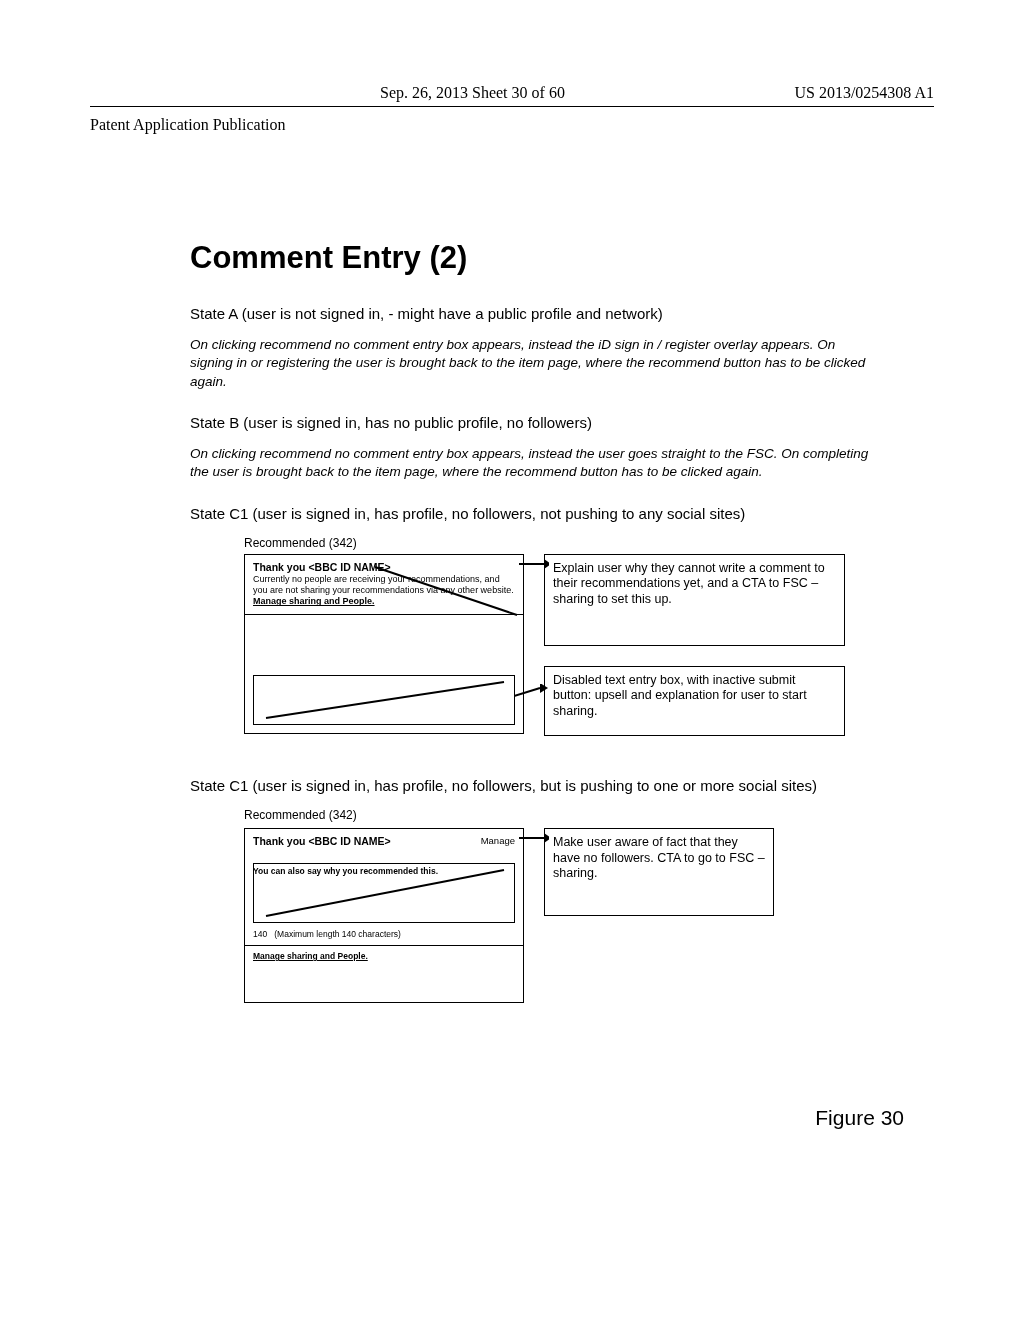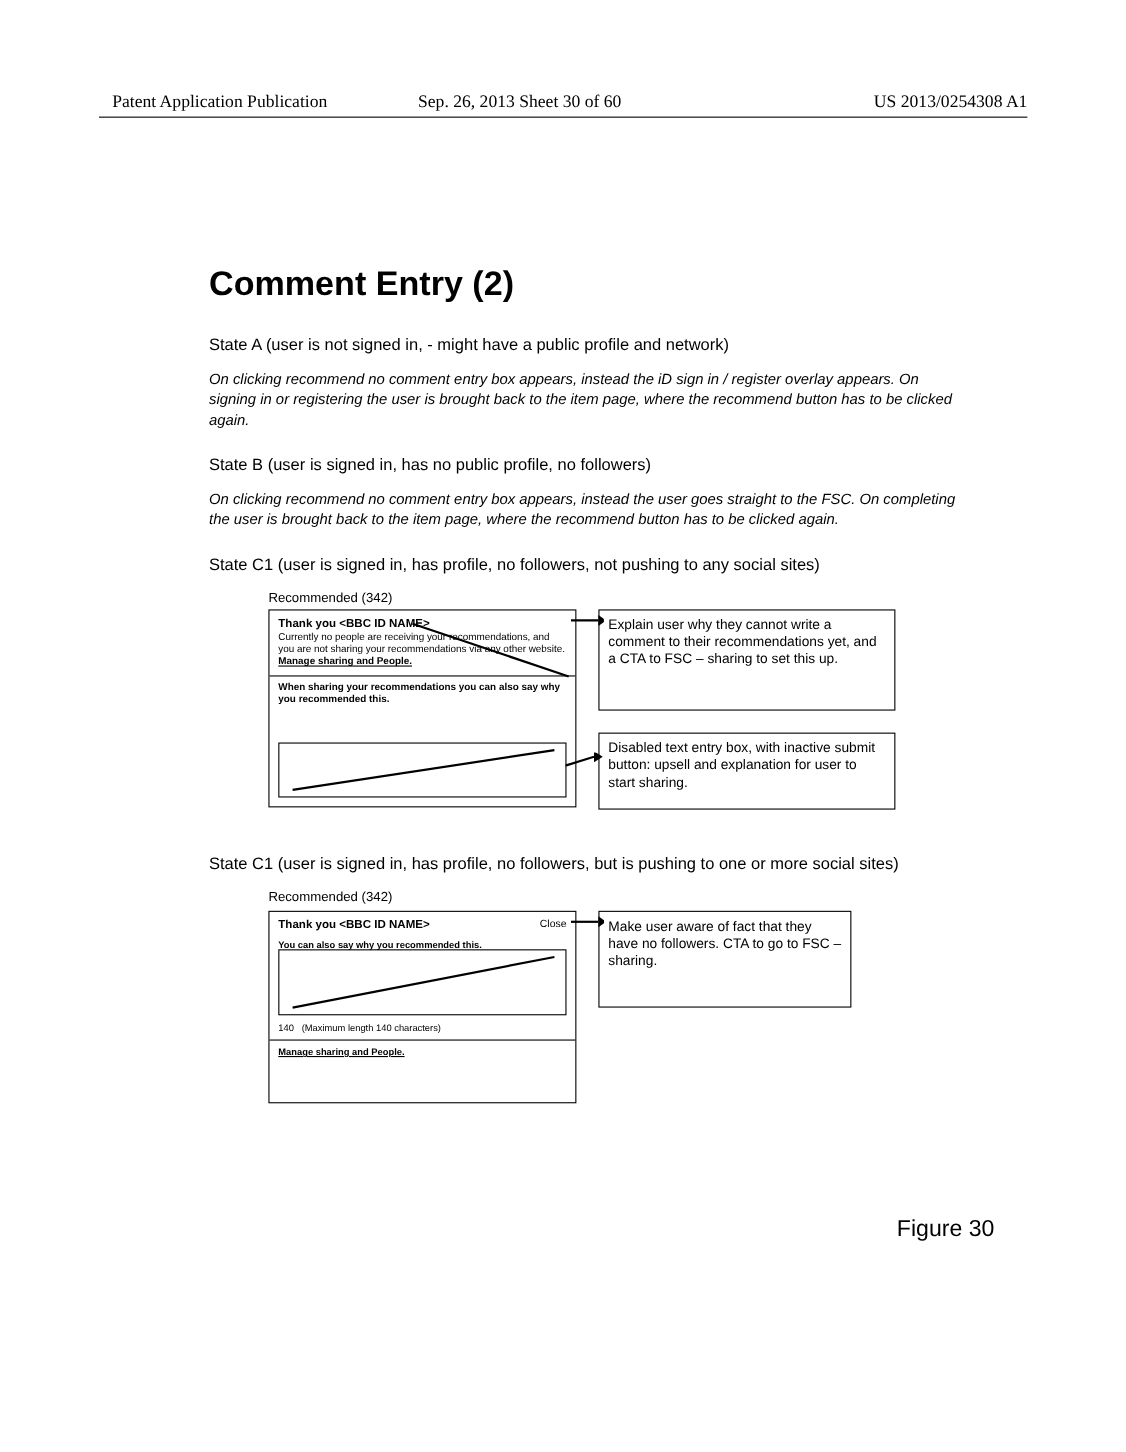--- a/index.html
+++ b/index.html
@@ -16,21 +16,21 @@
     box-sizing: border-box;
   }
   .header {
     position: absolute;
     top: 84px;
     left: 90px;
     right: 90px;
     font-family: "Times New Roman", Times, serif;
     font-size: 16px;
   }
-  .header-left { position:absolute; left:12px; }
+  .header-left { position:absolute; left:0;margin-top:32px; }
   .header-mid  { position:absolute; left:290px; }
   .header-right{ position:absolute; right:0; }
   .header .hr {
     position:absolute;
     top:22px; left:0; right:0;
     border-top:1.5px solid #000;
   }
 
   .content {
     position:absolute;
@@ -90,21 +90,21 @@
     font-weight: bold;
     line-height:1.25;
   }
   .box1 .textarea {
     position:absolute;
     left:8px; right:8px;
     top: 120px;
     height: 48px;
     border:1px solid #000;
   }
-  .callout { position:absolute; width: 270px;
+  .callout { position:absolute; width: 301px;
     border:1.2px solid #000;
     padding: 6px 8px;
     font-size: 12.5px;
     line-height:1.25;
     box-sizing:border-box;
   }
   .callout1a { left:300px; top:0; height:92px; }
   .callout1b { left:300px; top:112px; height:70px; }
 
   
@@ -122,21 +122,21 @@
     position:absolute; left:0; top:0;
     width: 280px; height: 175px;
     border: 1.2px solid #000;
     box-sizing:border-box;
     padding: 6px 8px 6px 8px;
     font-size: 9px;
     line-height:1.25;
   }
   .box2 .thank { font-size: 10.5px; font-weight: bold; }
   .box2 .close { position:absolute; right:8px; top:6px; font-size:9.5px; }
-  .box2 .subline { font-size:8.5px; font-weight:bold; margin-top:6px; }
+  .box2 .subline { font-size:8.5px; font-weight:bold; margin-top:18px; }
   .box2 .ta {
     position:absolute; left:8px; right:8px; top:34px; height:58px;
     border:1px solid #000;
   }
   .box2 .charline { position:absolute; left:8px; top:100px; font-size:8.5px; }
   .box2 .midbar { position:absolute; left:0; right:0; top:116px; border-top:1px solid #000; }
   .box2 .lower { position:absolute; left:8px; right:8px; top:122px; font-size:8.5px; font-weight:bold; line-height:1.25; }
   .box2 .link { text-decoration: underline; font-weight:bold; }
 
   .callout2 { left:300px; top:0; height:88px; width:230px; }
@@ -173,21 +173,20 @@
 
     <div class="rec-caption">Recommended (342)</div>
 
     <div class="row1">
       <div class="box1">
         <div class="upper">
           <div class="thank">Thank you &lt;BBC ID NAME&gt;</div>
           <div>Currently no people are receiving your recommendations, and you are not sharing your recommendations via any other website.</div>
           <div class="link">Manage sharing and People.</div>
         </div>
-        <div class="mid">When sharing your recommendations you can also say why you recommended this.</div>
         <div class="textarea">
           <svg width="262" height="48" viewBox="0 0 262 48">
             <line x1="12" y1="42" x2="250" y2="6" stroke="#000" stroke-width="2"></line>
           </svg>
         </div>
         <svg width="280" height="90" style="position:absolute;left:0;top:0;pointer-events:none">
           <line x1="130" y1="12" x2="272" y2="60" stroke="#000" stroke-width="2"></line>
         </svg>
       </div>
       <div class="callout callout1a">Explain user why they cannot write a comment to their recommendations yet, and a CTA to FSC – sharing to set this up.</div>
@@ -202,21 +201,21 @@
         <polygon points="26,-1 26,9 34,4" fill="#000"></polygon>
       </svg>
     </div>
 
     <div class="state-line">State C1 (user is signed in, has  profile, no followers, but is pushing to one or more social sites)</div>
     <div class="rec-caption">Recommended (342)</div>
 
     <div class="row2">
       <div class="box2">
         <div class="thank">Thank you &lt;BBC ID NAME&gt;</div>
-        <div class="close">Close</div>
+        <div class="close">Manage</div>
         <div class="subline">You can also say why you recommended this.</div>
         <div class="ta">
           <svg width="262" height="58" viewBox="0 0 262 58">
             <line x1="12" y1="52" x2="250" y2="6" stroke="#000" stroke-width="2"></line>
           </svg>
         </div>
         <div class="charline">
           <span>140</span>&nbsp;&nbsp;
           <span>(Maximum length 140 characters)</span>
         </div>

